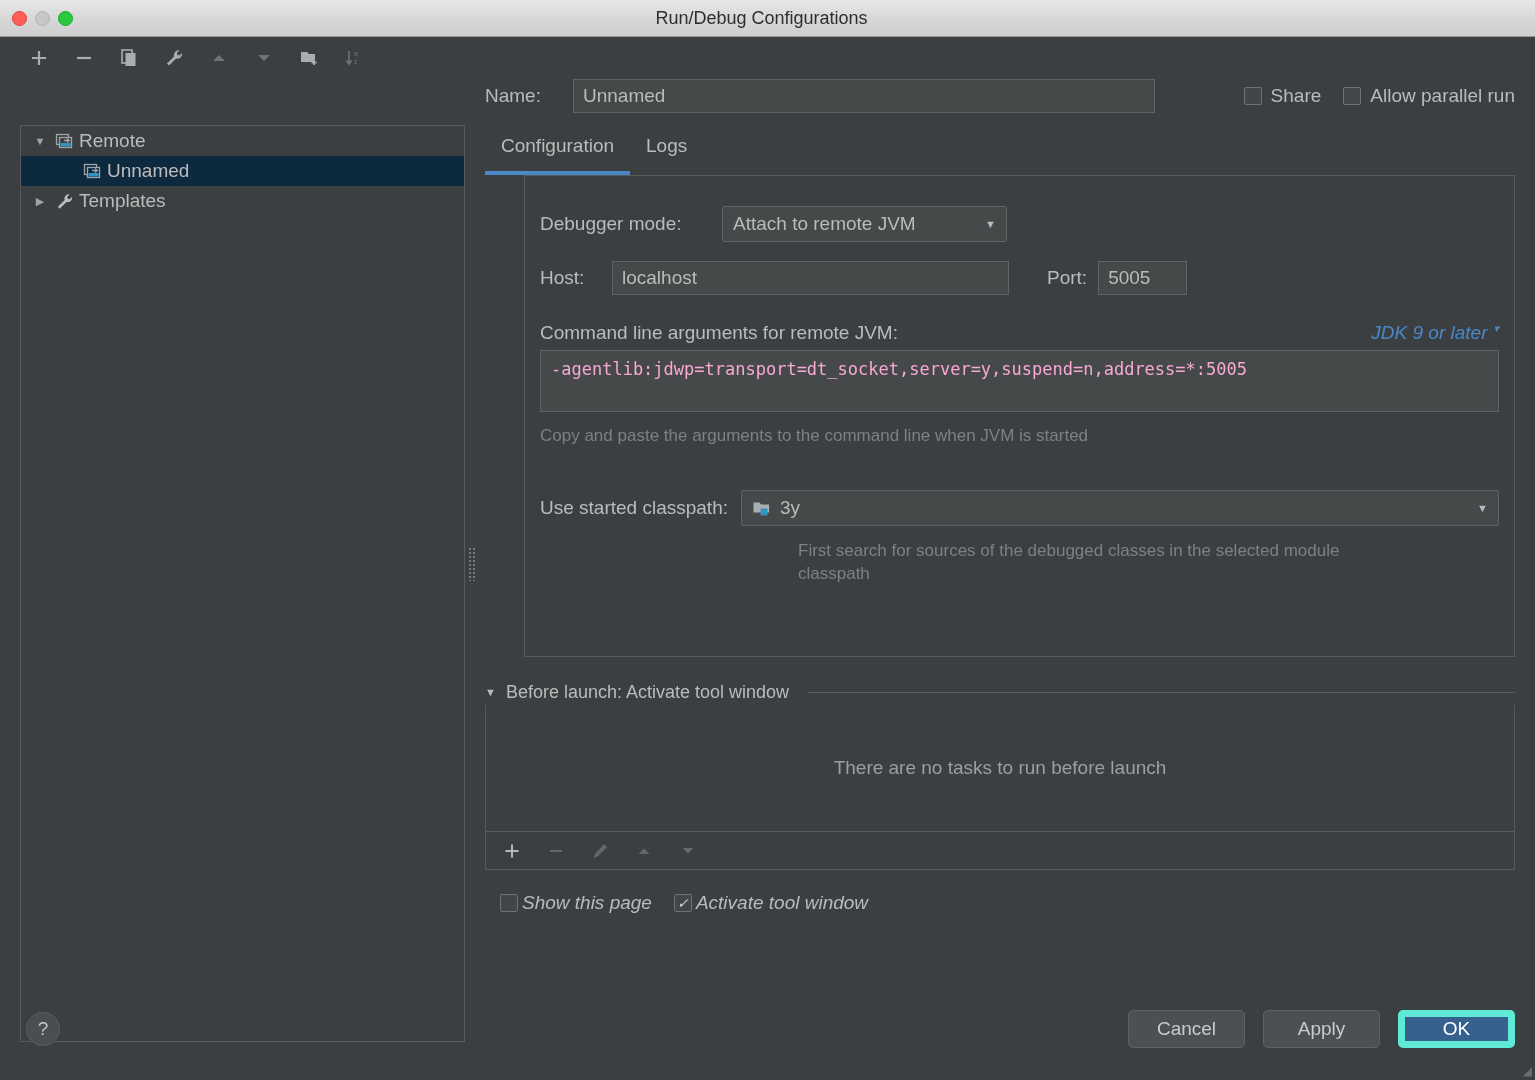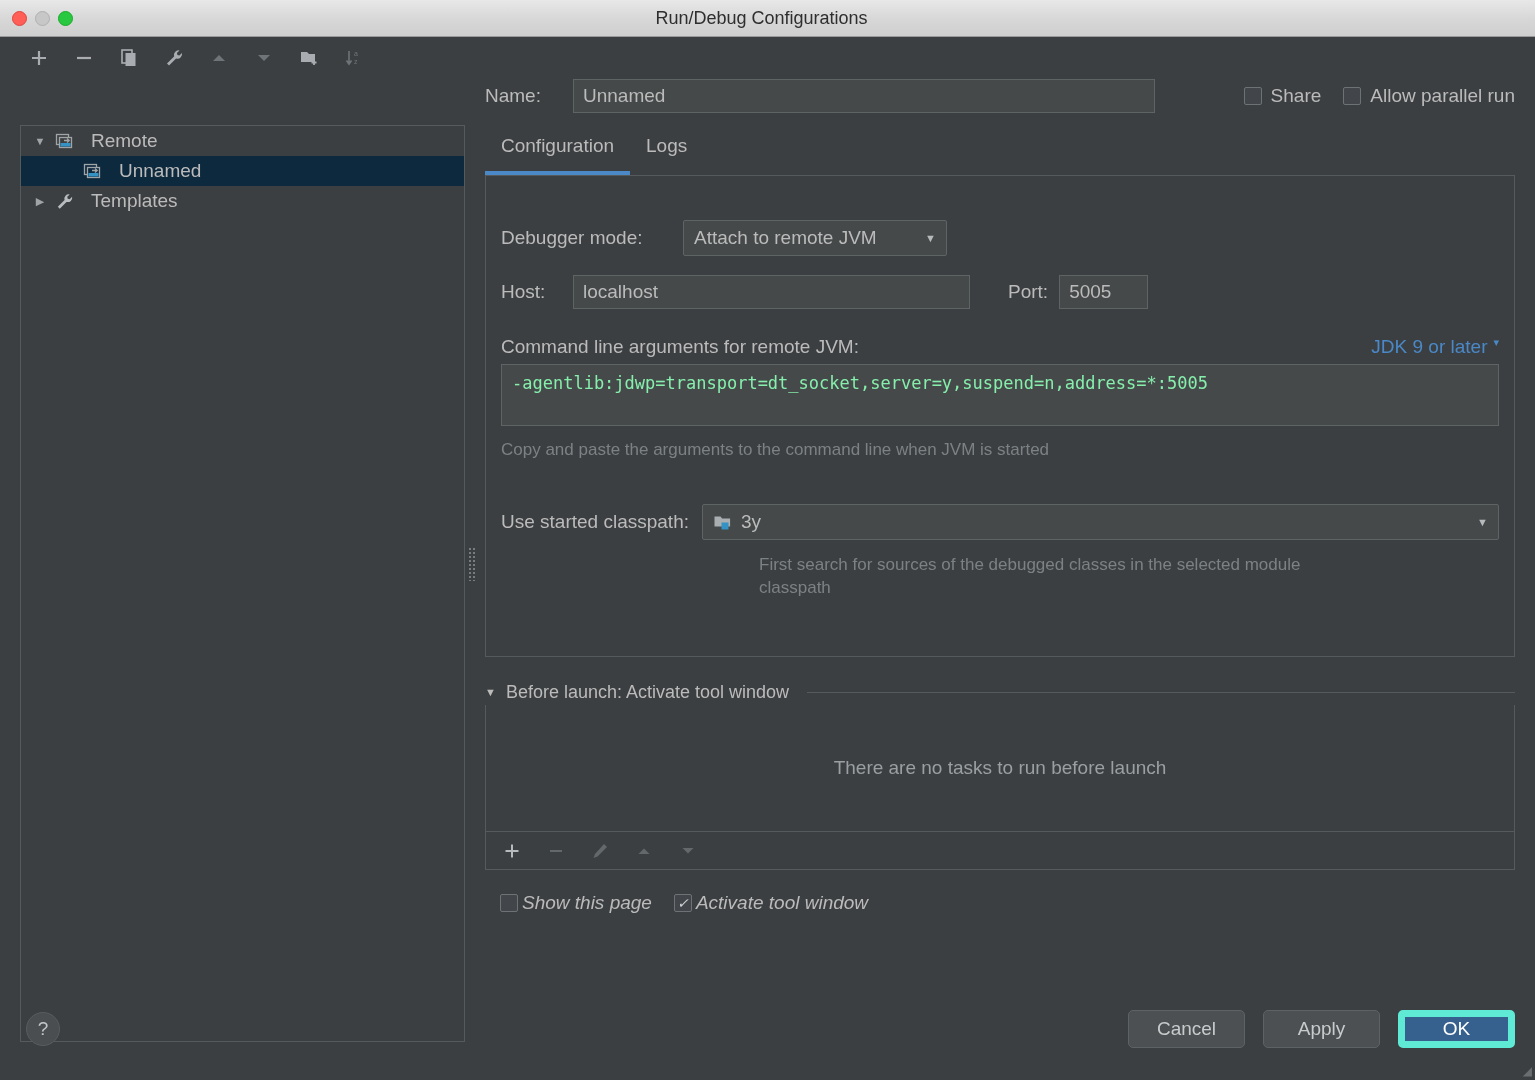--- a/index.html
+++ b/index.html
@@ -64,21 +64,21 @@
     height: 30px; font-size: 19px; color: #bbbbbb;
     padding-left: 8px;
   }
   .tree-row.selected { background: #0d293e; }
   .tree-row.child { padding-left: 58px; }
   .twisty {
     width: 22px; display: flex; align-items: center; justify-content: center;
     color: #a0a4a6; font-size: 11px;
   }
   .tree-icon { width: 26px; display: flex; align-items: center; justify-content: center; }
-  .tree-label { margin-left: 14px; }
+  .tree-label { margin-left: 2px; }
 
   
   .splitter {
     position: absolute; left: 466px; top: 0;
     width: 12px; height: 1005px;
   }
   .split-grip {
     position: absolute; top: 510px; left: 2px;
     width: 8px; height: 34px;
     background-image: radial-gradient(#8b9094 40%, transparent 41%);
@@ -125,22 +125,23 @@
     position: relative;
   }
   .tab.active::after {
     content: ""; position: absolute; left: 0; right: 0; bottom: 0;
     height: 4px; background: #4a88c7;
   }
 
   .config-box {
     border: 1px solid #555a5c;
     height: 482px;
-    padding: 44px 0 0 0;
+    padding: 30px 0 0 0;
     position: relative;
+    margin-left: 39px;
   }
 
   .form-row { display: flex; align-items: center; margin: 0 0 0 15px; }
   .form-label { font-size: 19px; color: #bbbbbb; }
 
   .dropdown {
     background: #45494a; border: 1px solid #5e6364;
     color: #bbbbbb; font-size: 19px;
     height: 36px; display: flex; align-items: center;
     padding: 0 10px; position: relative;
@@ -150,30 +151,30 @@
     margin-left: auto; color: #b6babc; font-size: 11px; padding-left: 16px;
   }
 
   .cmd-label-row {
     display: flex; align-items: baseline;
     margin: 27px 0 0 15px; padding-right: 15px;
   }
   .cmd-label { font-size: 19px; color: #bbbbbb; }
   .jdk-link {
     margin-left: auto; font-size: 19px; color: #4a88c7;
-    display: flex; align-items: flex-start; gap: 6px;
+    display: flex; align-items: flex-start; gap: 6px; font-style: italic;
   }
   .jdk-link .caret { font-size: 11px; }
 
   .cmd-area {
     margin: 6px 15px 0 15px;
     background: #45494a; border: 1px solid #5e6364;
     height: 62px; padding: 8px 10px;
     font-family: "DejaVu Sans Mono", monospace;
-    font-size: 17px; color: #86efac;
+    font-size: 17px; color: #f9a8d4;
     line-height: 1.2; white-space: pre-wrap; overflow: hidden;
   }
   .cmd-hint {
     margin: 14px 15px 0 15px;
     font-size: 17px; color: #7c8184;
   }
 
   .classpath-row { display: flex; align-items: center; margin: 44px 0 0 15px; padding-right: 15px; }
   .classpath-dd {
     flex: 1; margin-left: 13px;
@@ -364,21 +365,21 @@
 
     <div class="tabs">
       <div class="tab active">Configuration</div>
       <div class="tab">Logs</div>
     </div>
 
     <div class="config-box">
 
       <div class="form-row">
         <span class="form-label" style="width:182px">Debugger mode:</span>
-        <span class="dropdown" style="width:264px">
+        <span class="dropdown" style="width:285px">
           <span>Attach to remote JVM</span>
           <span class="caret">▼</span>
         </span>
       </div>
 
       <div class="form-row" style="margin-top:19px">
         <span class="form-label" style="width:72px">Host:</span>
         <input class="text-input" style="width: 397px;" type="text" value="localhost">
         <span class="form-label" style="margin-left:38px;margin-right:11px">Port:</span>
         <input class="text-input" style="width: 89px;" type="text" value="5005">

